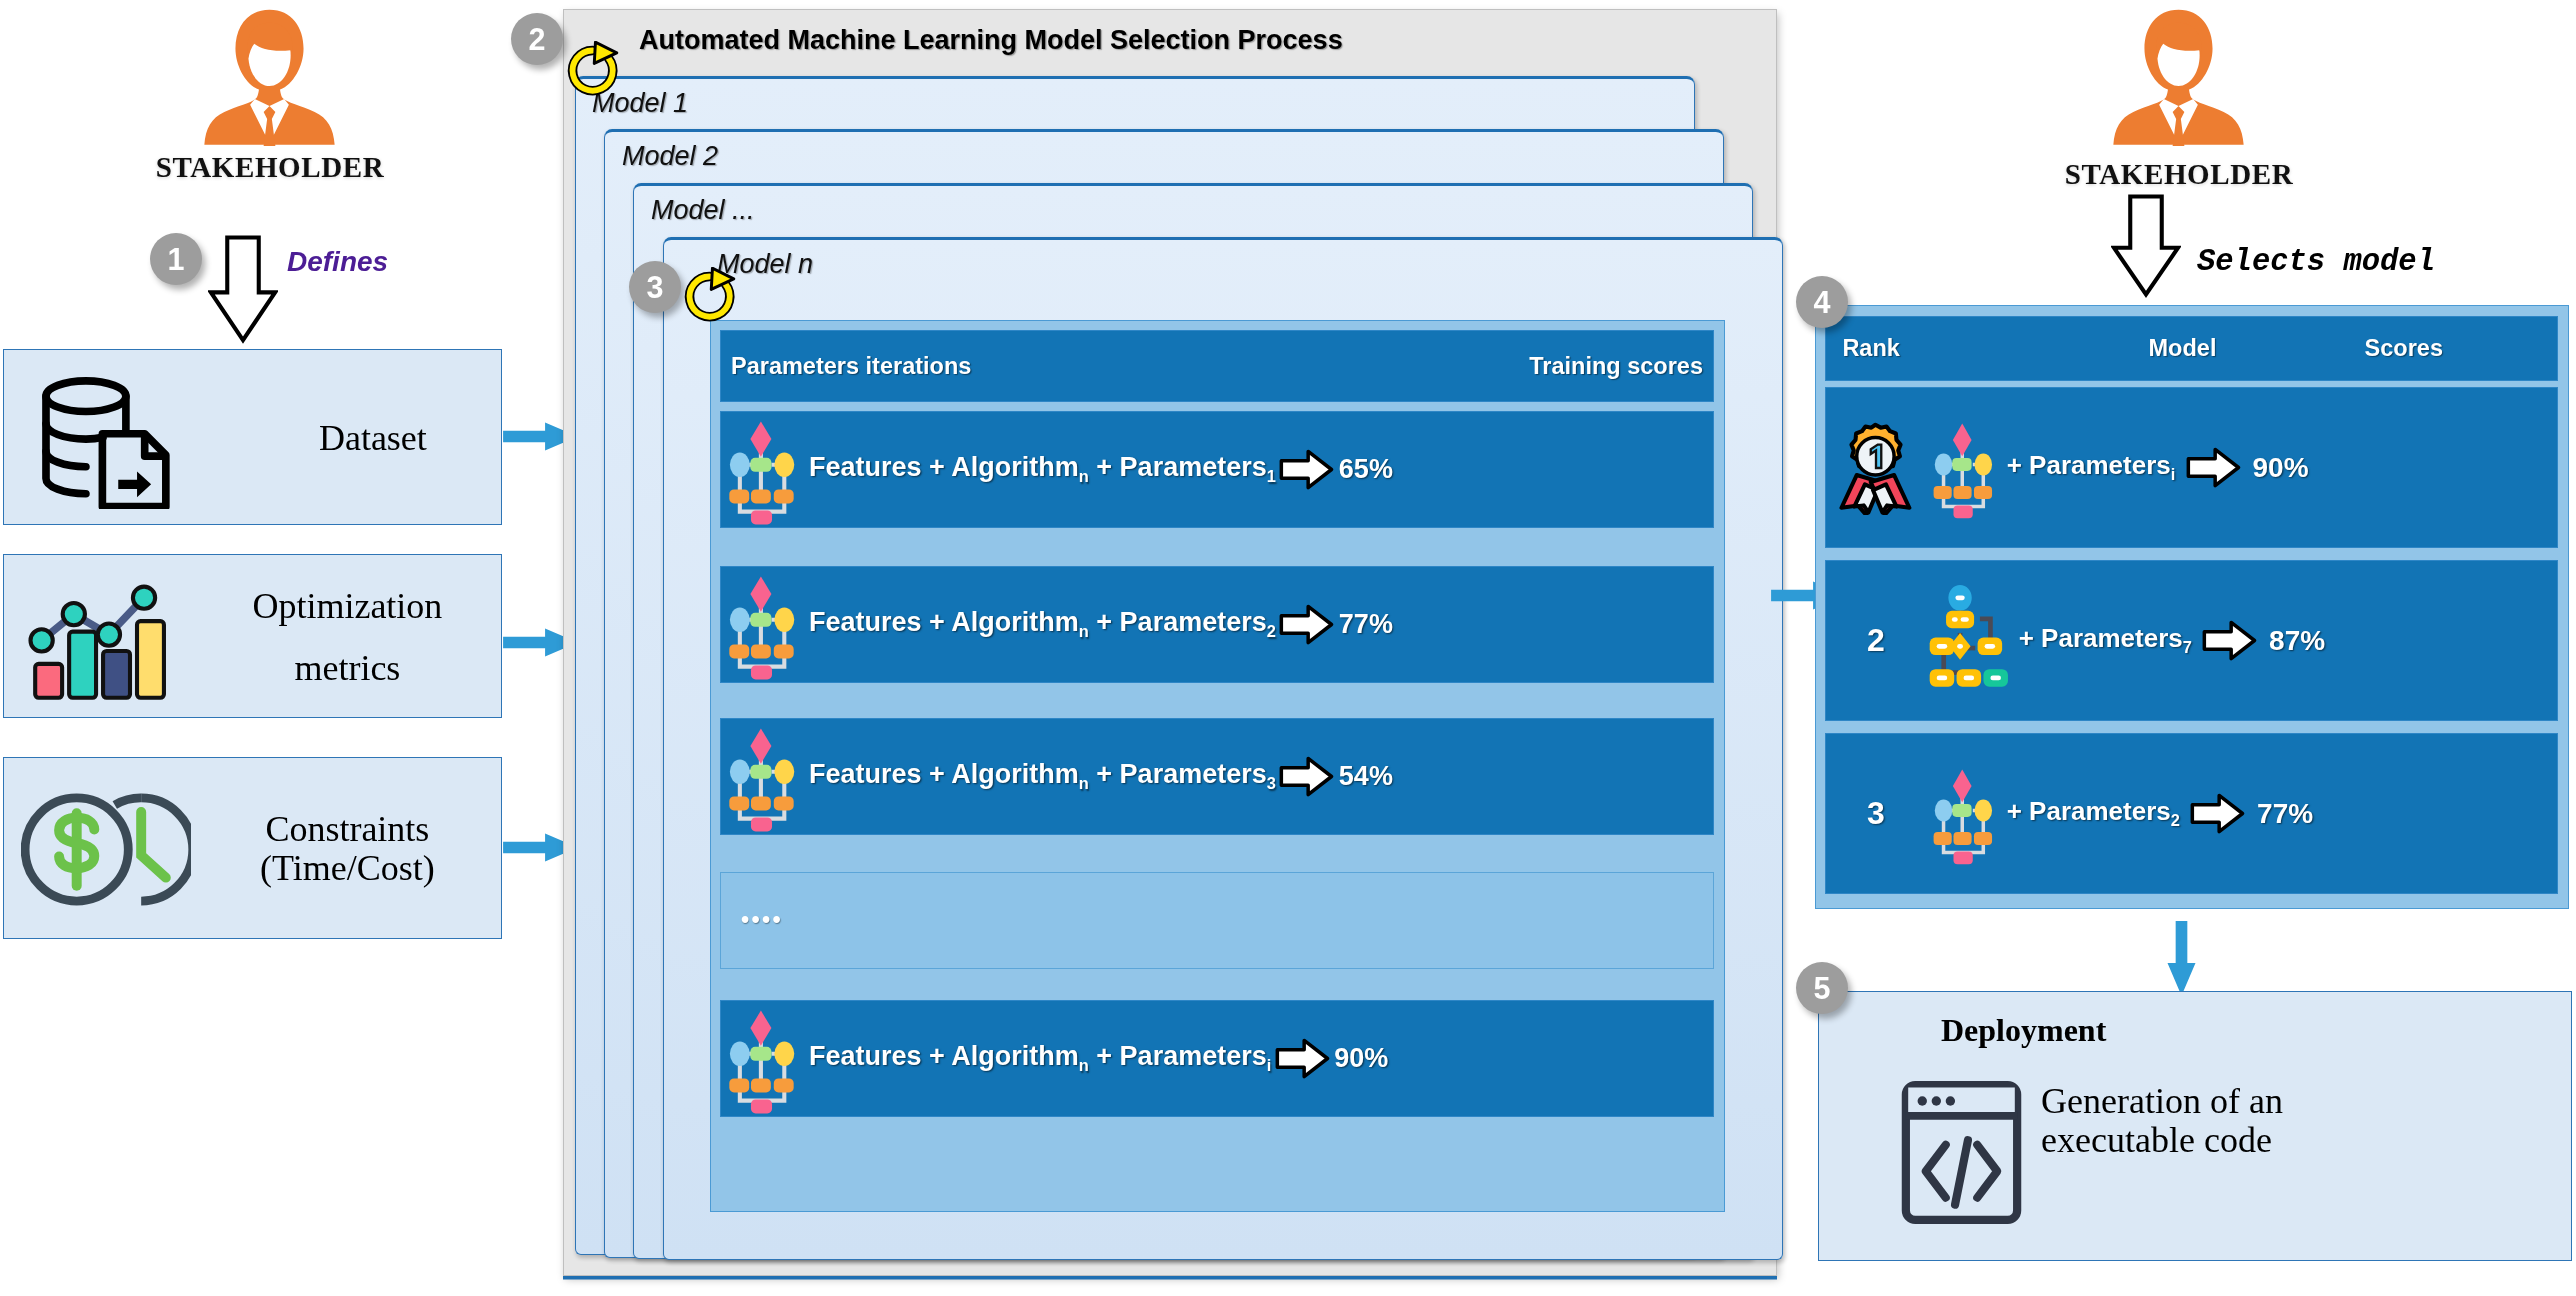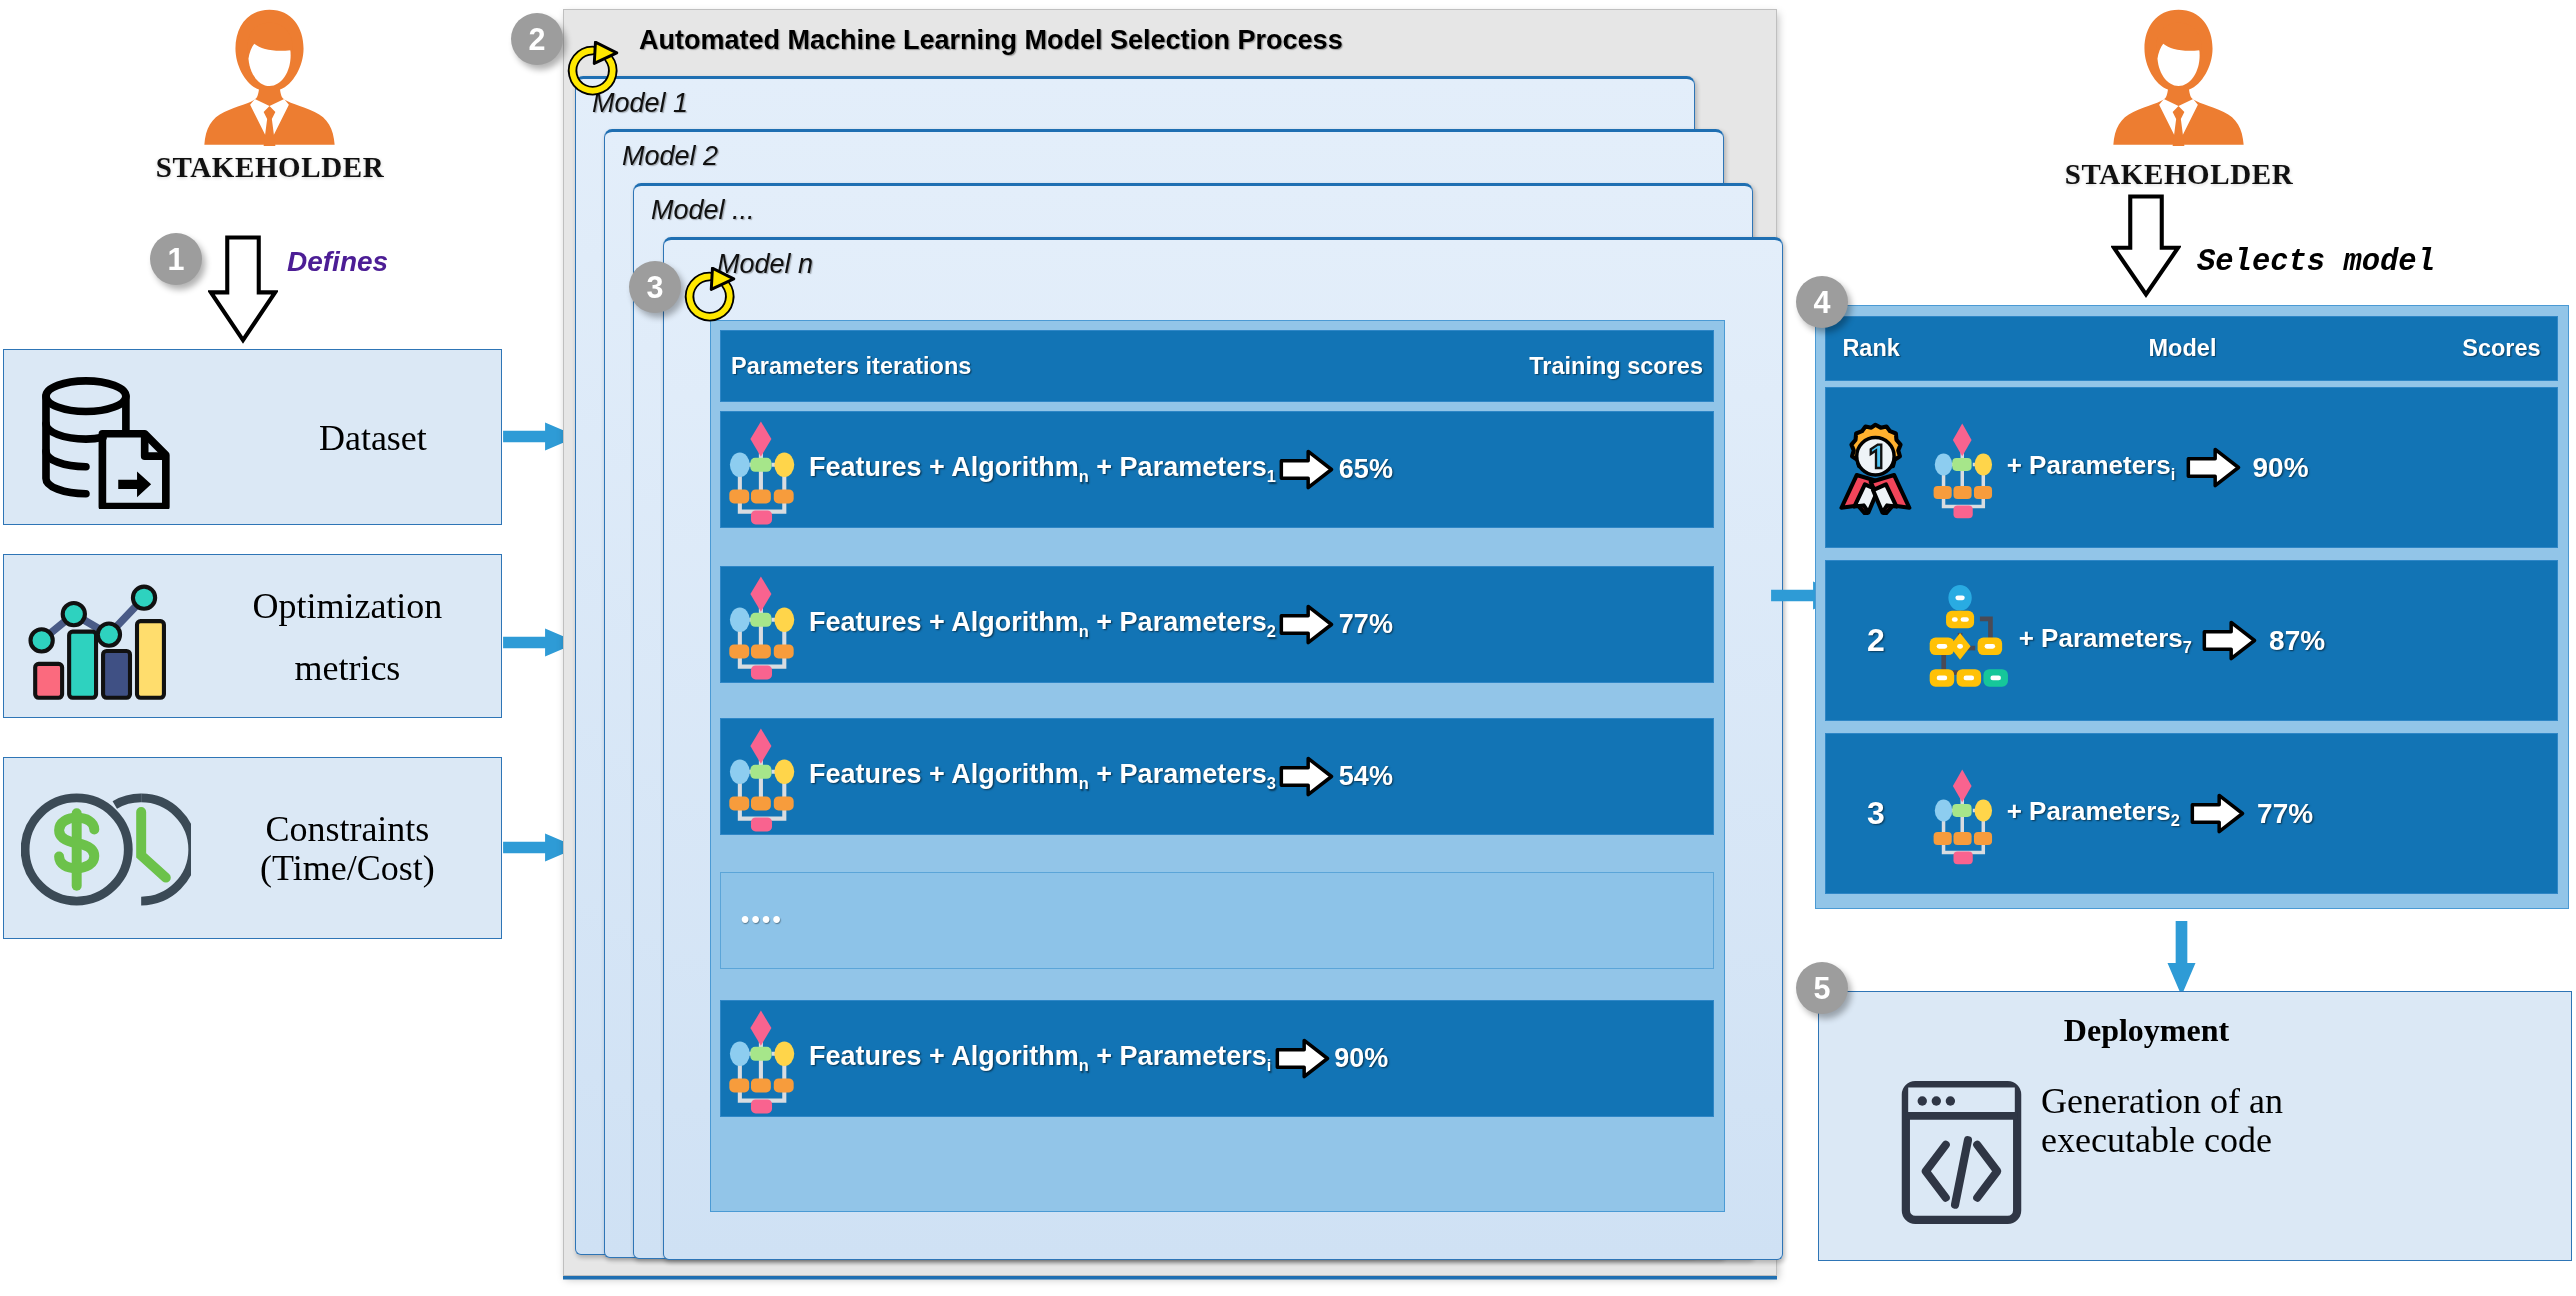--- a/index.html
+++ b/index.html
@@ -397,21 +397,21 @@
     <div class="ital-serif">Selects model</div>
     <div class="ital-serif">by ranking</div>
   </div>
 
   <div class="abs rank-frame" style="left:1815px;top:305px;width:754px;height:604px;"></div>
   <div class="abs step-badge" style="left:1796px;top:276px;">4</div>
 
   <div class="abs rank-hdr" style="left:1825px;top:316px;width:733px;height:65px;">
     <span style="width:158px;padding-left:16.4px;">Rank</span>
     <span style="flex:1;text-align:center;">Model</span>
-    <span style="width:176px;text-align:right;padding-right:16.4px;">Scores</span>
+    <span style="width:176px;padding-right:16.4px;">Scores</span>
   </div>
 
   <div class="abs rank-row" style="left:1825px;top:387px;width:733px;height:161px;align-items:center;">
     <div style="width:100px;display:flex;justify-content:center;flex:none;">
       <div style="width:76px;height:94px;">
         <svg viewBox="0 0 130 160" width="76" height="94">
           <g stroke="#000" stroke-width="7" stroke-linejoin="round">
             <polygon points="32,92 6,148 34,144 48,160 72,104" fill="#f2455a"></polygon>
             <polygon points="96,92 122,148 94,144 80,160 56,104" fill="#f2455a"></polygon>
             <polygon points="46,108 28,146 44,144 52,156 68,118" fill="#eef3f7"></polygon>
@@ -535,21 +535,21 @@
 
   <div class="abs" style="left:2164px;top:921px;width:35px;height:76px;">
     <svg viewBox="0 0 60 130" width="35" height="76">
         <path d="M20 0h20v72h14l-24 56-24-56h14z" fill="#2e9bd6"></path>
       </svg>
   </div>
 
   <div class="abs lightbox" style="left:1818px;top:991px;width:754px;height:270px;"></div>
   <div class="abs step-badge" style="left:1796px;top:962px;">5</div>
 
-  <div class="abs" style="left:1941px;top:1012px;width:411px;text-align:center;font-family:'Liberation Serif',serif;font-weight:bold;font-size:32px;color:#000;">Deployment</div>
+  <div class="abs" style="left:1941px;top:1012px;width:411px;text-align:left;font-family:'Liberation Serif',serif;font-weight:bold;font-size:32px;color:#000;">Deployment</div>
 
   <div class="abs" style="left:1900px;top:1079px;width:123px;height:147px;">
     <svg viewBox="0 0 210 250" width="123" height="147">
       <rect x="10" y="10" width="190" height="230" rx="16" fill="#dbe8f5" stroke="#2f3645" stroke-width="14"></rect>
       <path d="M10 62h190" stroke="#2f3645" stroke-width="14"></path>
       <rect x="14" y="14" width="182" height="46" fill="#dbe8f5"></rect>
       <path d="M10 62h190" stroke="#2f3645" stroke-width="12"></path>
       <circle cx="38" cy="37" r="8" fill="#2f3645"></circle>
         <circle cx="62" cy="37" r="8" fill="#2f3645"></circle>
         <circle cx="86" cy="37" r="8" fill="#2f3645"></circle>

